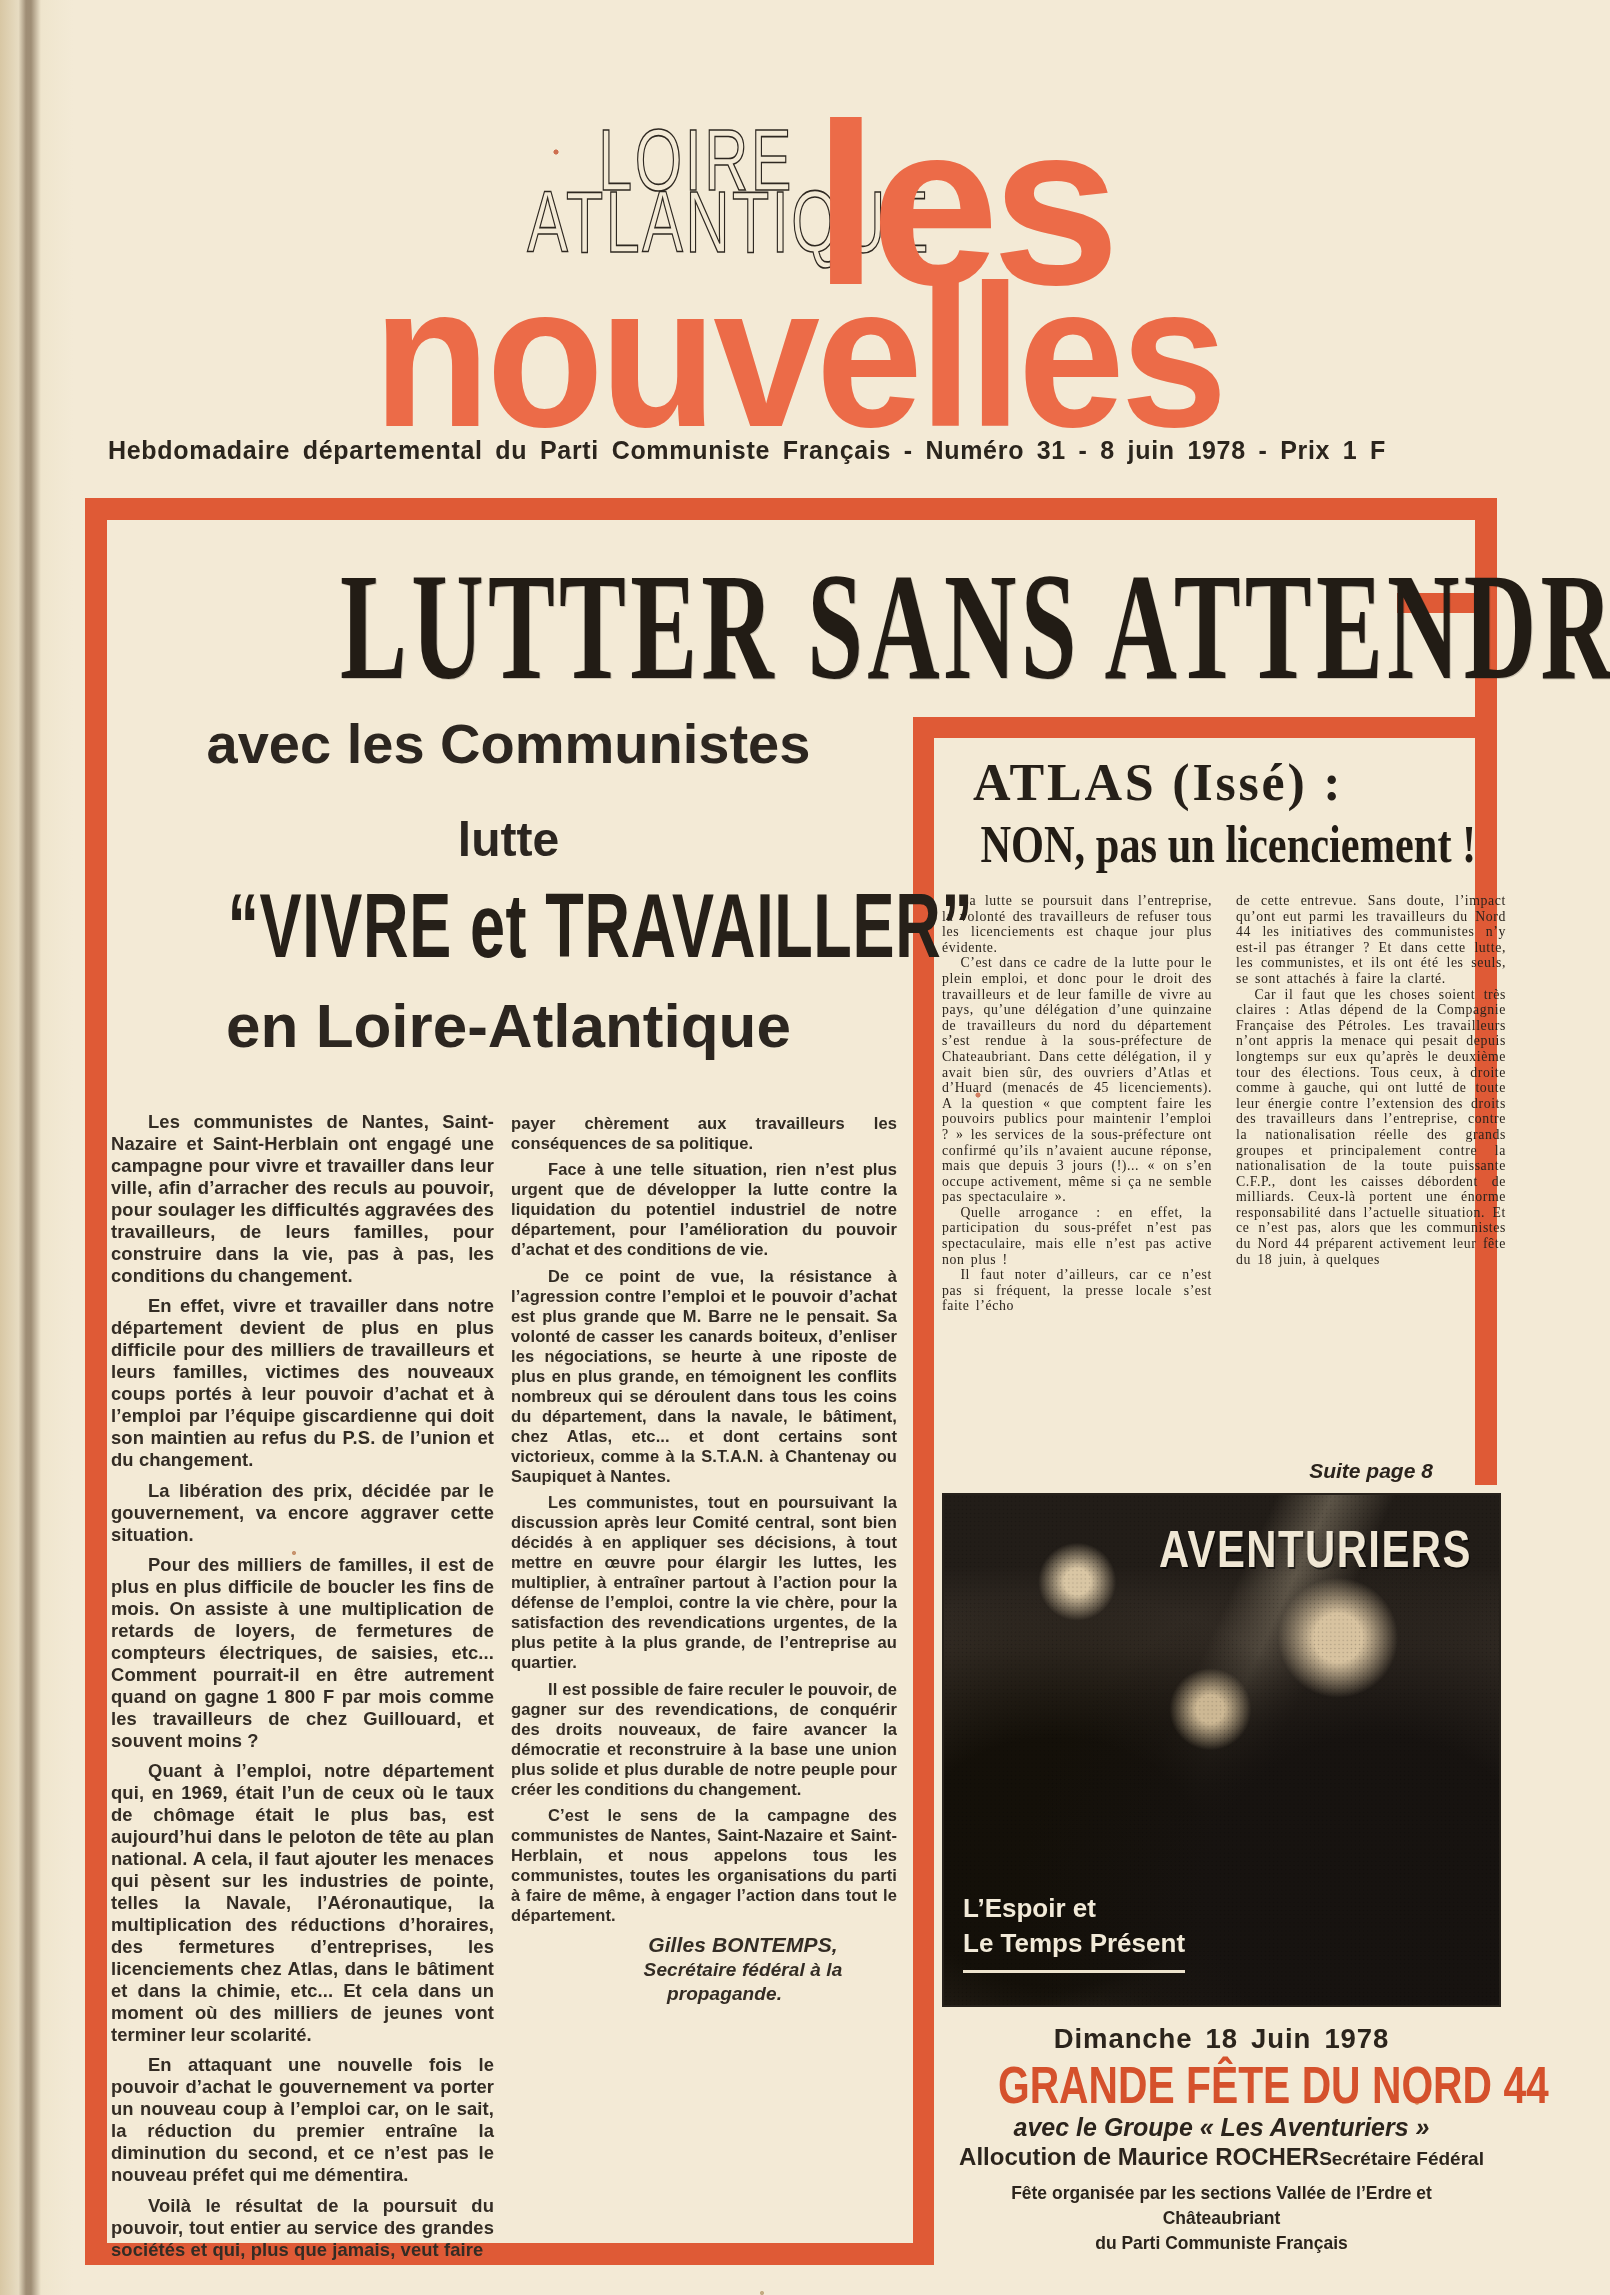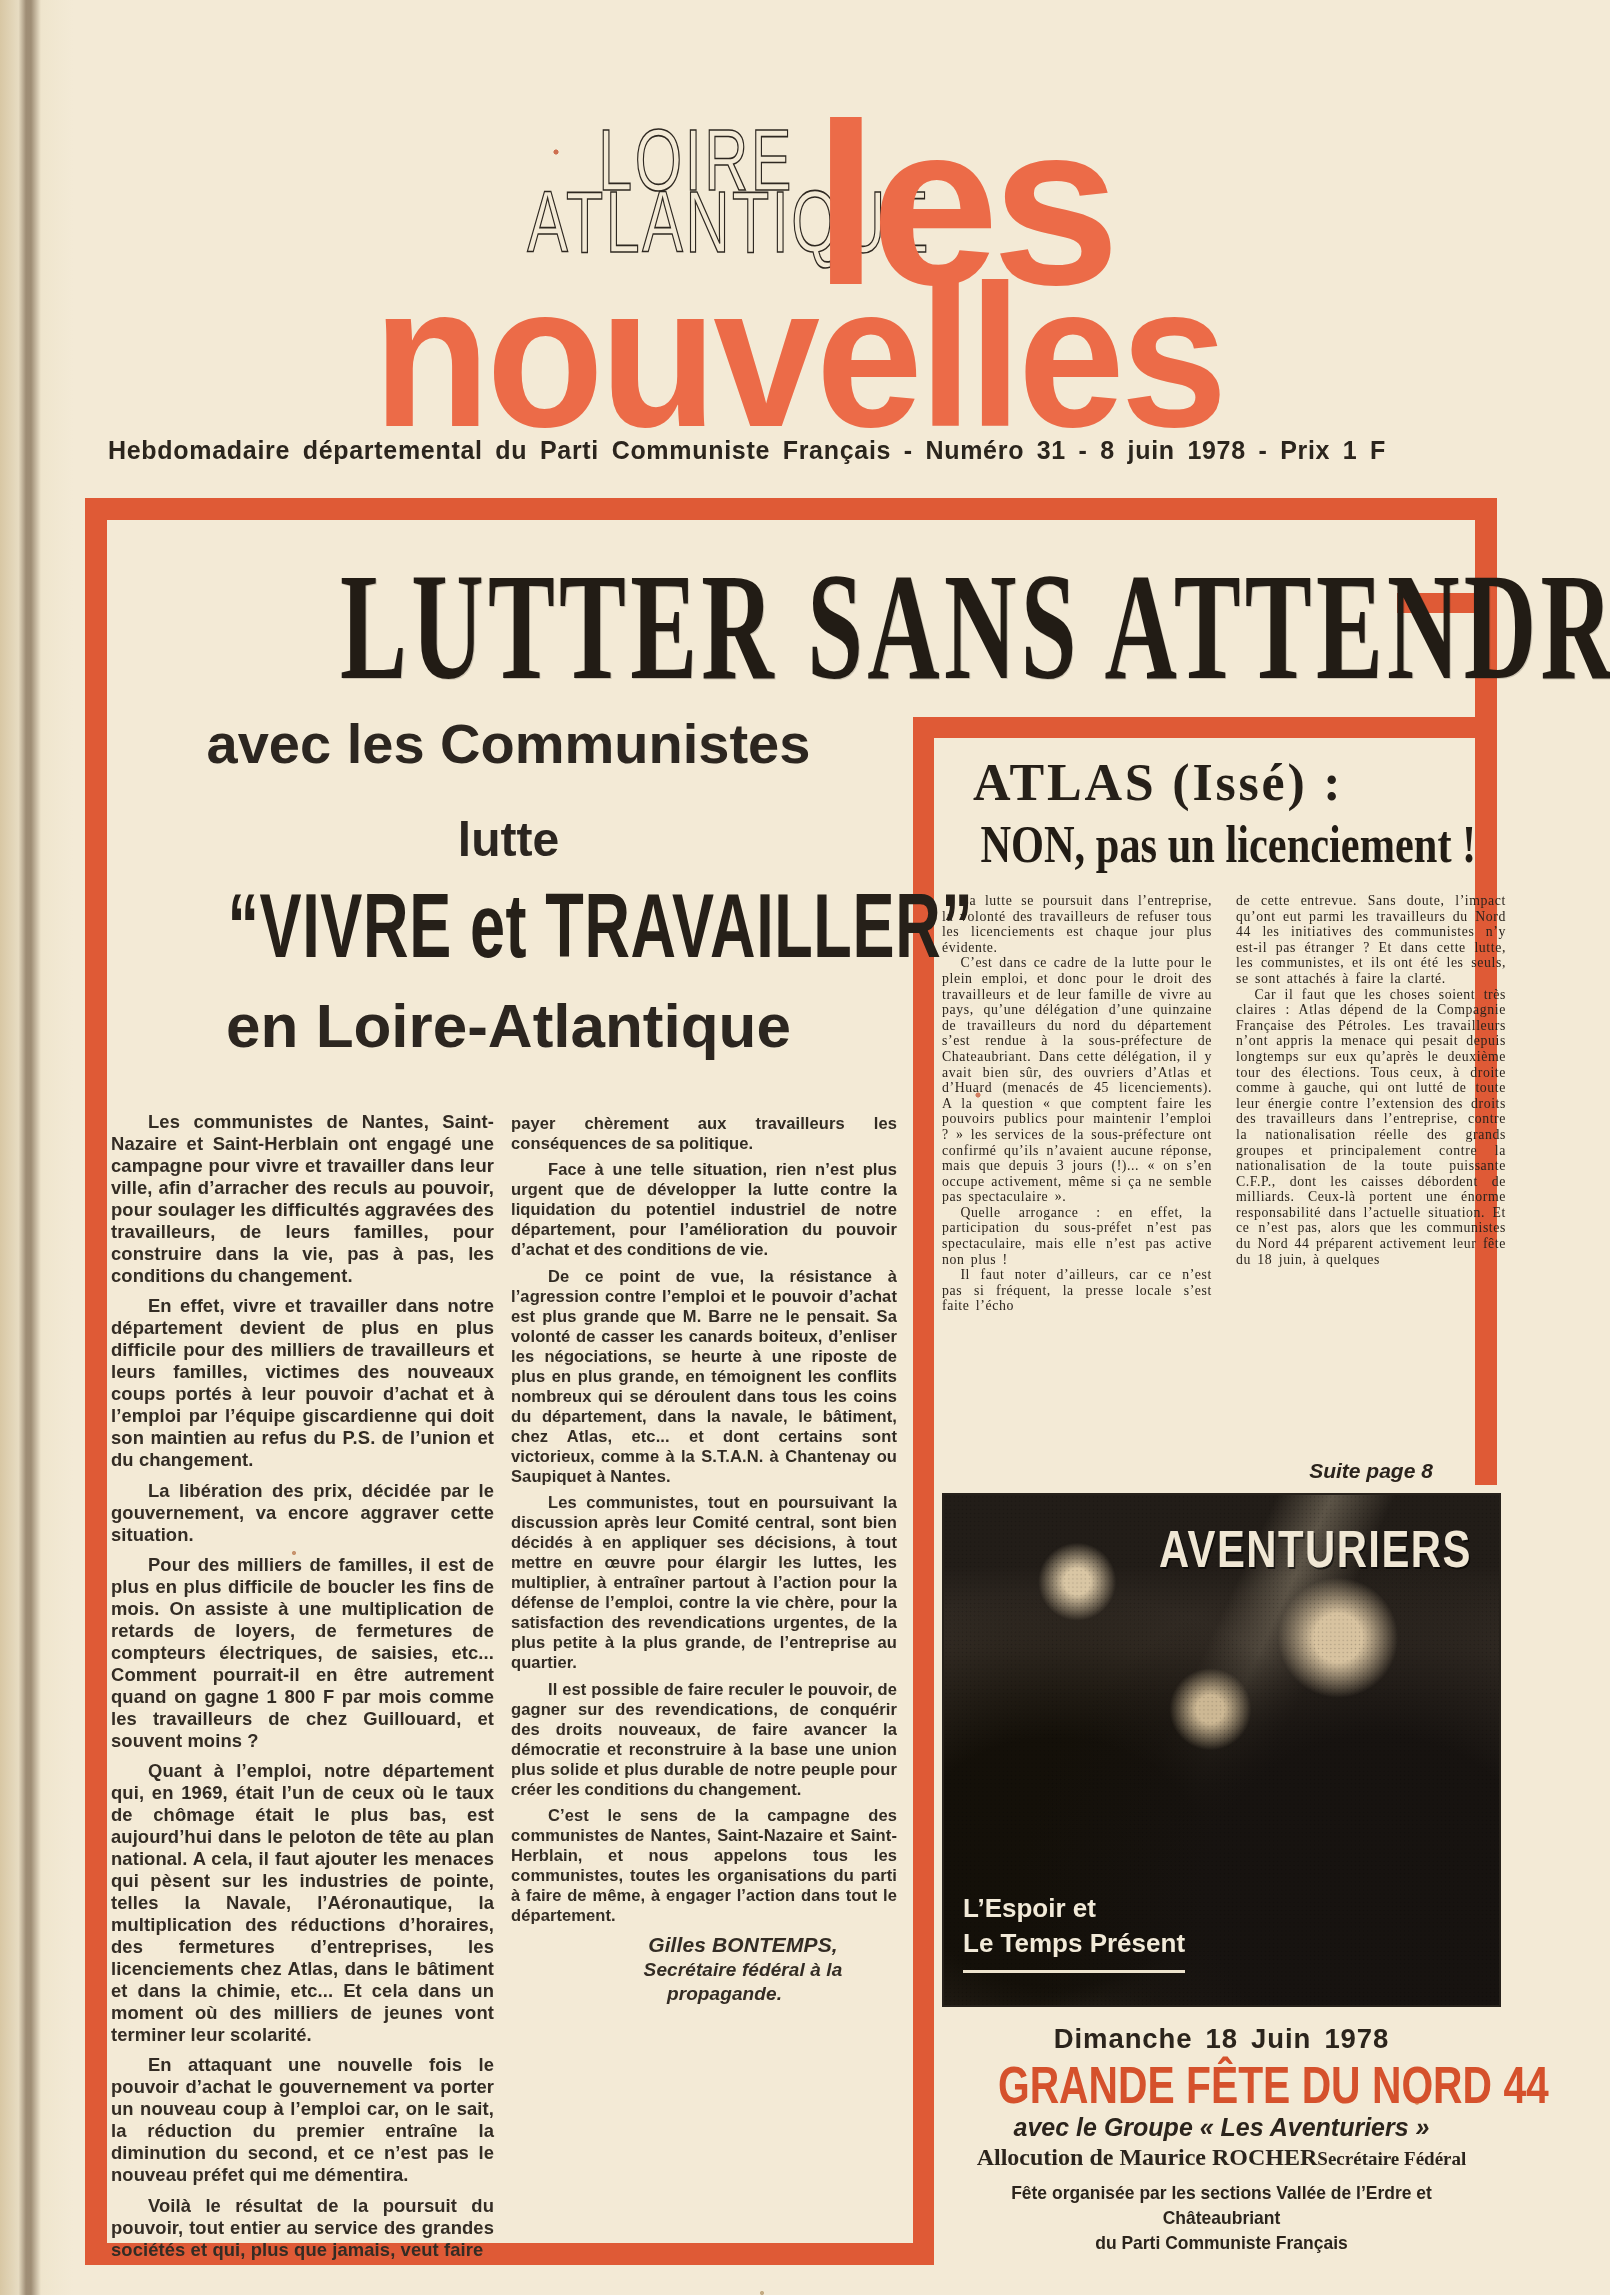--- a/index.html
+++ b/index.html
@@ -138,21 +138,21 @@
   .photo-caption .cap2{display:inline-block; border-bottom:3.2px solid #ece2cc; padding-bottom:9px;}
 
   
   .event{position:absolute; left:942px; top:0; width:559px; text-align:center; color:#2b241c;}
   .ev-date{position:absolute; top:2025px; width:100%; font-size:27.5px; font-weight:bold; letter-spacing:0.9px; word-spacing:4.6px; line-height:1;}
   .ev-title{
     position:absolute; top:2060px; width:100%; font-size:51px; font-weight:bold; line-height:1;
     color:#d5512c; transform:scaleX(0.80); transform-origin:center top; white-space:nowrap;
   }
   .ev-sub{position:absolute; top:2115px; width:100%; font-size:25px; font-weight:bold; font-style:italic; line-height:1;}
-  .ev-speech{position:absolute; top:2145px; width:100%; display:flex; align-items:baseline; justify-content:center; white-space:nowrap;font-family:Liberation Serif, serif;}
+  .ev-speech{position:absolute; top:2145px; width:100%; display:flex; align-items:baseline; justify-content:center; white-space:nowrap;}
   .ev-speech .speech-main{font-size:24px; font-weight:bold; line-height:1;}
   .ev-speech .speech-role{font-size:19px; font-weight:bold; line-height:1;}
   .ev-org{position:absolute; top:2180px; width:100%; font-size:19px; font-weight:bold; line-height:25px; transform:scaleX(0.92); transform-origin:center top;}
   .ev-org span{display:block;}
 </style>
 </head>
 <body>
 
 <div class="page" data-interactable="false">
 

